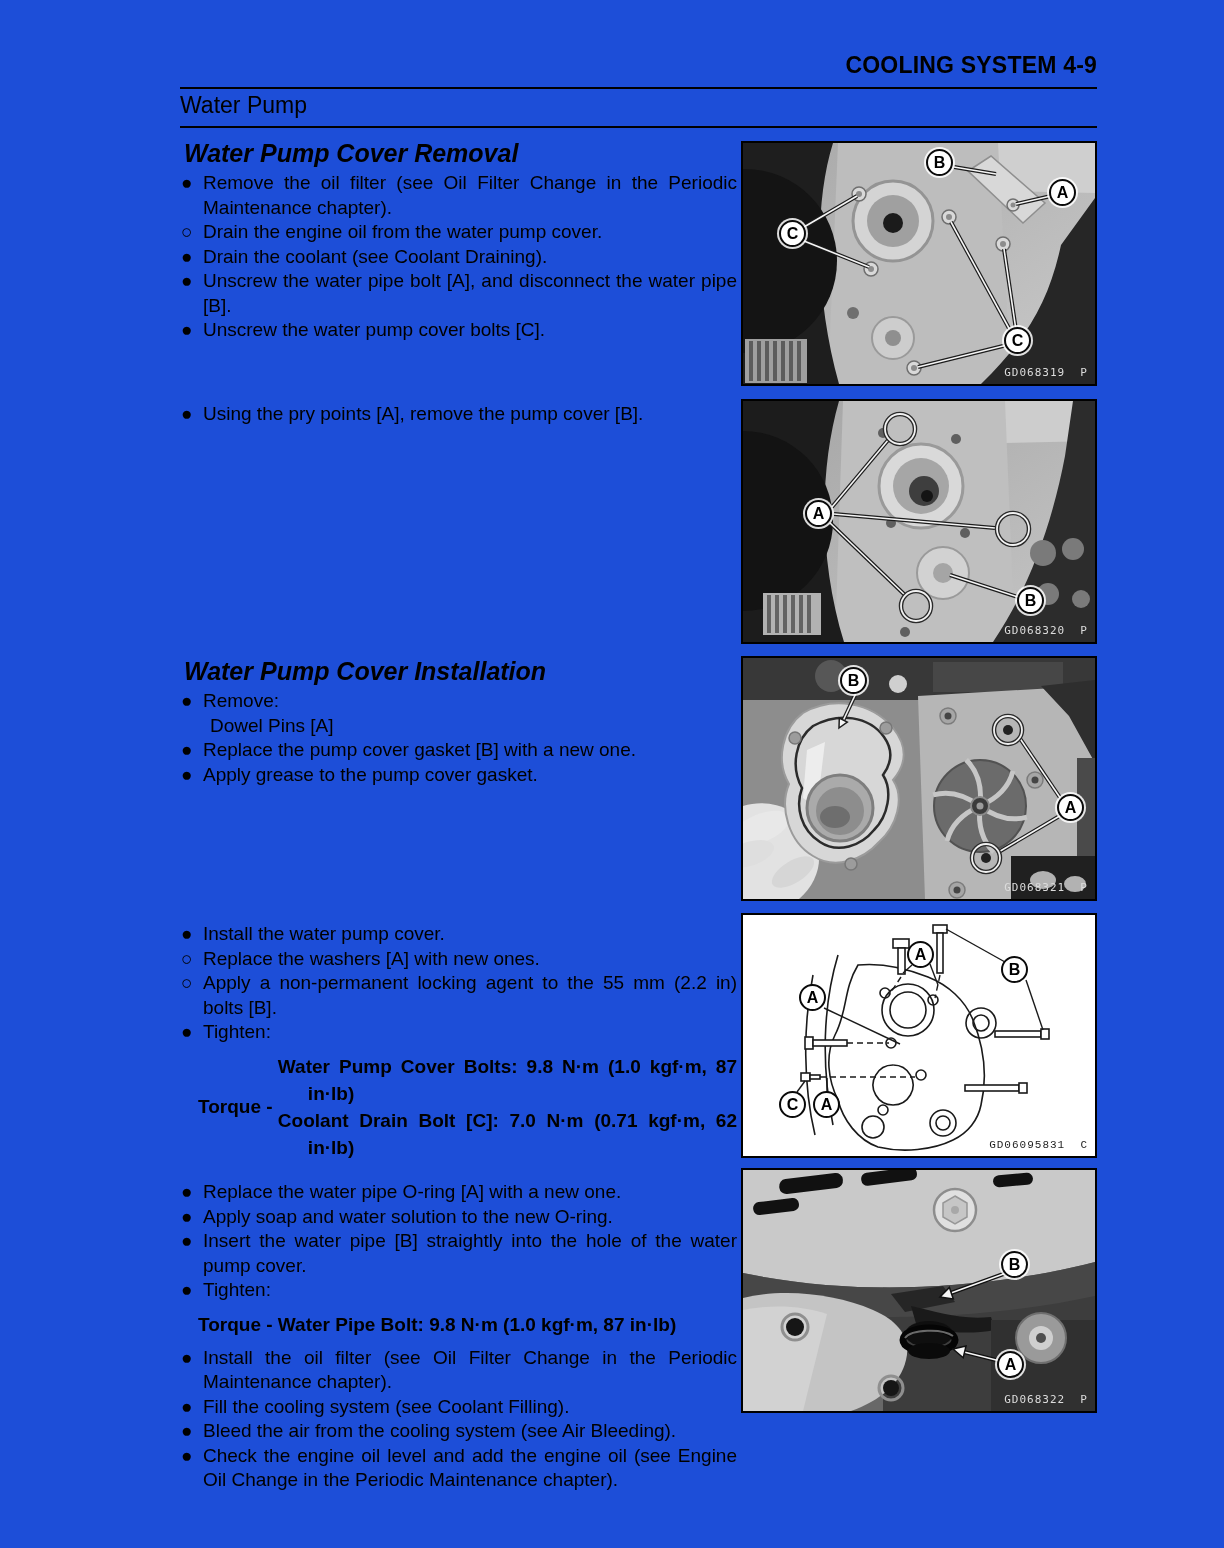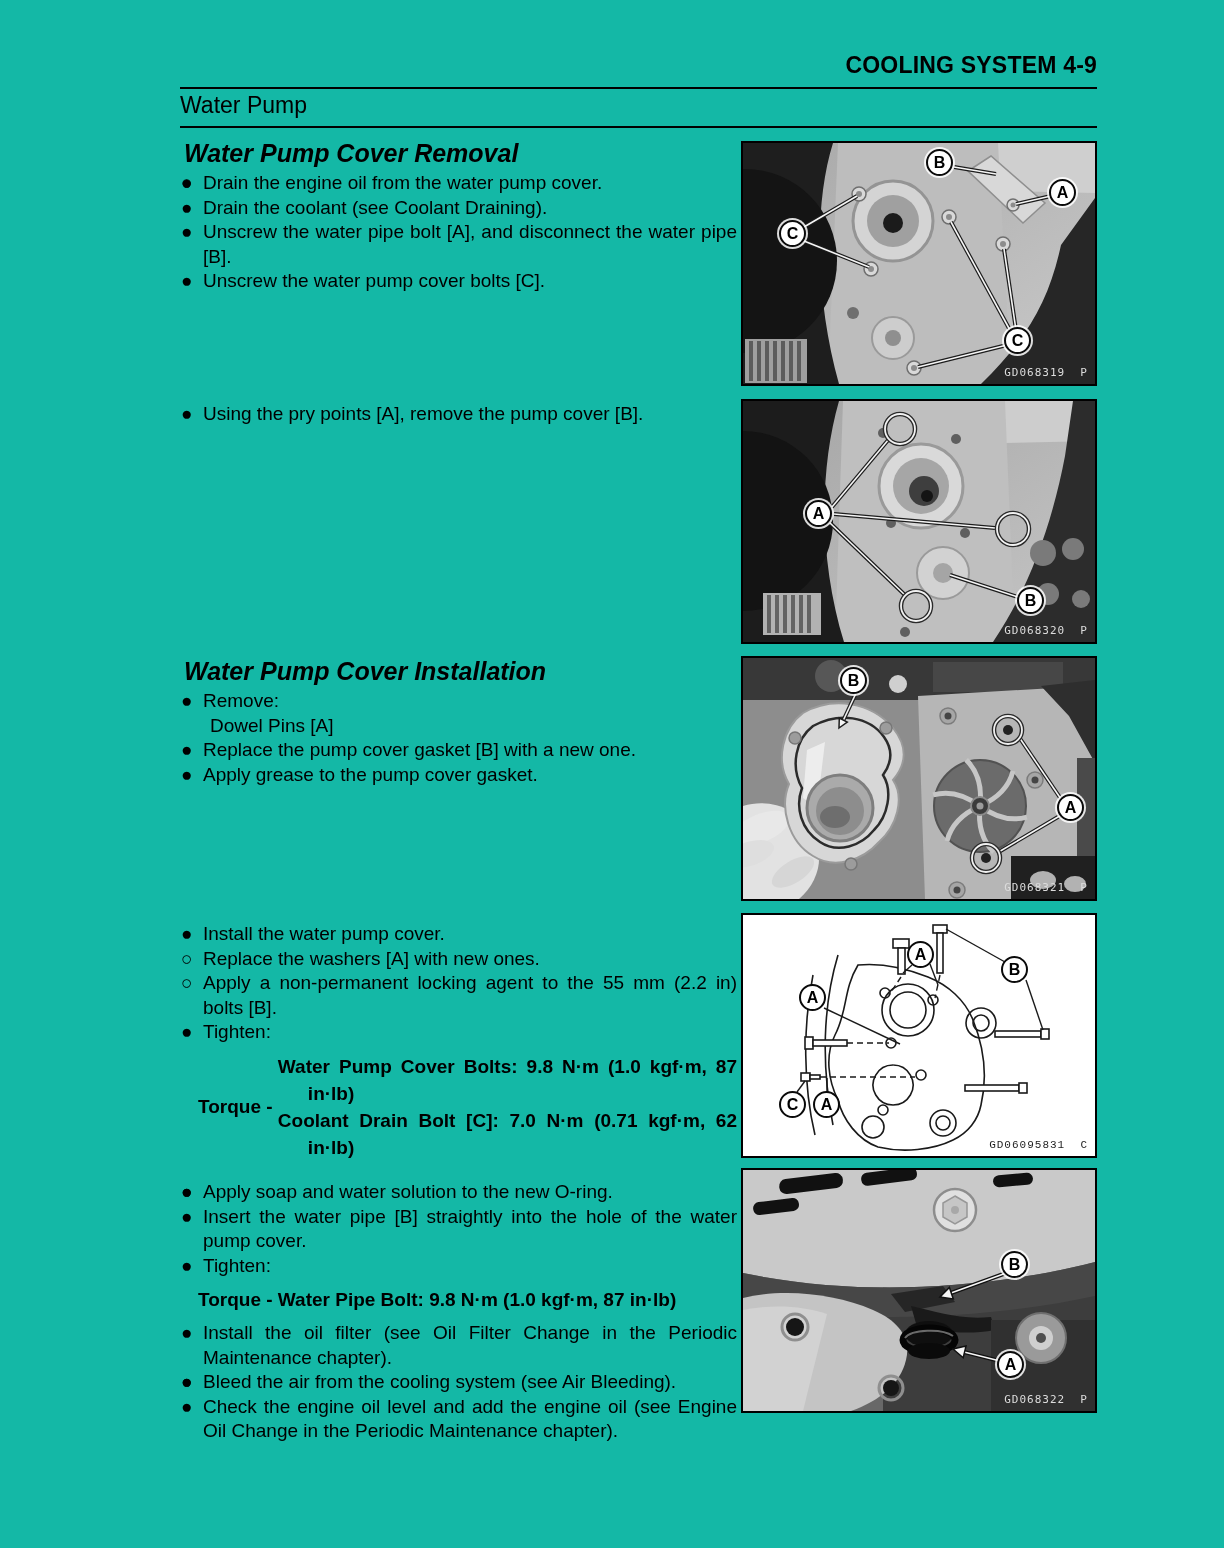--- a/index.html
+++ b/index.html
@@ -1,16 +1,16 @@
 <!DOCTYPE html>
 <html><head>
 <meta charset="utf-8">
 <style>
   html,body{margin:0;padding:0;background:#ffffff;}
-  .page{position:relative;width:1224px;height:1548px;background:#14b8a6;overflow:hidden;
+  .page{position:relative;width:1224px;height:1548px;background:#1d4ed8;overflow:hidden;
         font-family:"Liberation Sans",sans-serif;color:#000;}
   .hdr{position:absolute;left:180px;width:917px;top:52px;text-align:right;
        font-size:23px;font-weight:bold;letter-spacing:.2px;}
   .rule{position:absolute;left:180px;width:917px;border-top:2px solid #000;}
   .rule1{top:87px;}
   .rule2{top:126px;}
   .sec-title{position:absolute;left:180px;top:92px;font-size:23px;font-weight:normal;}
   .tblock{position:absolute;left:180px;width:557px;font-size:19px;line-height:24.5px;}
   .phead{font-size:25px;font-weight:bold;font-style:italic;margin:0 0 5px 4px;line-height:26px;}
   .item{position:relative;padding-left:23px;text-align:justify;}
@@ -39,20 +39,21 @@
 
   <div class="hdr">COOLING SYSTEM 4-9</div>
   <div class="rule rule1"></div>
   <div class="sec-title">Water Pump</div>
   <div class="rule rule2"></div>
 
   <div class="tblock" style="top:140px">
     <p class="phead">Water Pump Cover Removal</p>
     <div class="item">
       <span class="bullet">●</span>
+      <span>Remove the oil filter (see Oil Filter Change in the Periodic Maintenance chapter).</span>
     </div>
     <div class="item">
       <span class="bullet">○</span>
       <span>Drain the engine oil from the water pump cover.</span>
     </div>
     <div class="item">
       <span class="bullet">●</span>
       <span>Drain the coolant (see Coolant Draining).</span>
     </div>
     <div class="item">
@@ -113,20 +114,21 @@
       <div>
         <div class="tq-entry">Water Pump Cover Bolts:  9.8 N·m (1.0 kgf·m, 87 in·lb)</div>
         <div class="tq-entry">Coolant Drain Bolt [C]: 7.0 N·m (0.71 kgf·m, 62 in·lb)</div>
       </div>
     </div>
   </div>
 
   <div class="tblock" style="top:1180px">
     <div class="item">
       <span class="bullet">●</span>
+      <span>Replace the water pipe O-ring [A] with a new one.</span>
     </div>
     <div class="item">
       <span class="bullet">●</span>
       <span>Apply soap and water solution to the new O-ring.</span>
     </div>
     <div class="item">
       <span class="bullet">●</span>
       <span>Insert the water pipe [B] straightly into the hole of the water pump cover.</span>
     </div>
     <div class="item">
@@ -138,20 +140,21 @@
       <div>
         <div class="tq-entry">Water Pipe Bolt: 9.8 N·m (1.0 kgf·m, 87 in·lb)</div>
       </div>
     </div>
     <div class="item">
       <span class="bullet">●</span>
       <span>Install the oil filter (see Oil Filter Change in the Periodic Maintenance chapter).</span>
     </div>
     <div class="item">
       <span class="bullet">●</span>
+      <span>Fill the cooling system (see Coolant Filling).</span>
     </div>
     <div class="item">
       <span class="bullet">●</span>
       <span>Bleed the air from the cooling system (see Air Bleeding).</span>
     </div>
     <div class="item">
       <span class="bullet">●</span>
       <span>Check the engine oil level and add the engine oil (see Engine Oil Change in the Periodic Maintenance chapter).</span>
     </div>
   </div>

